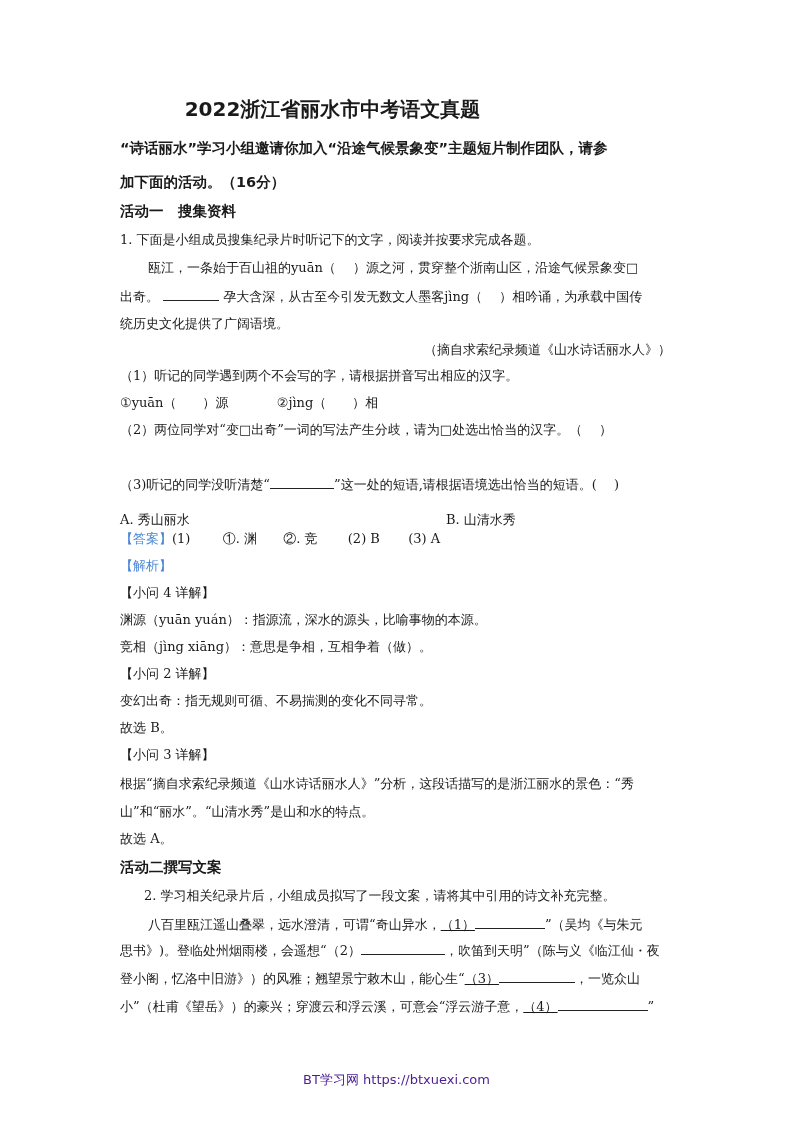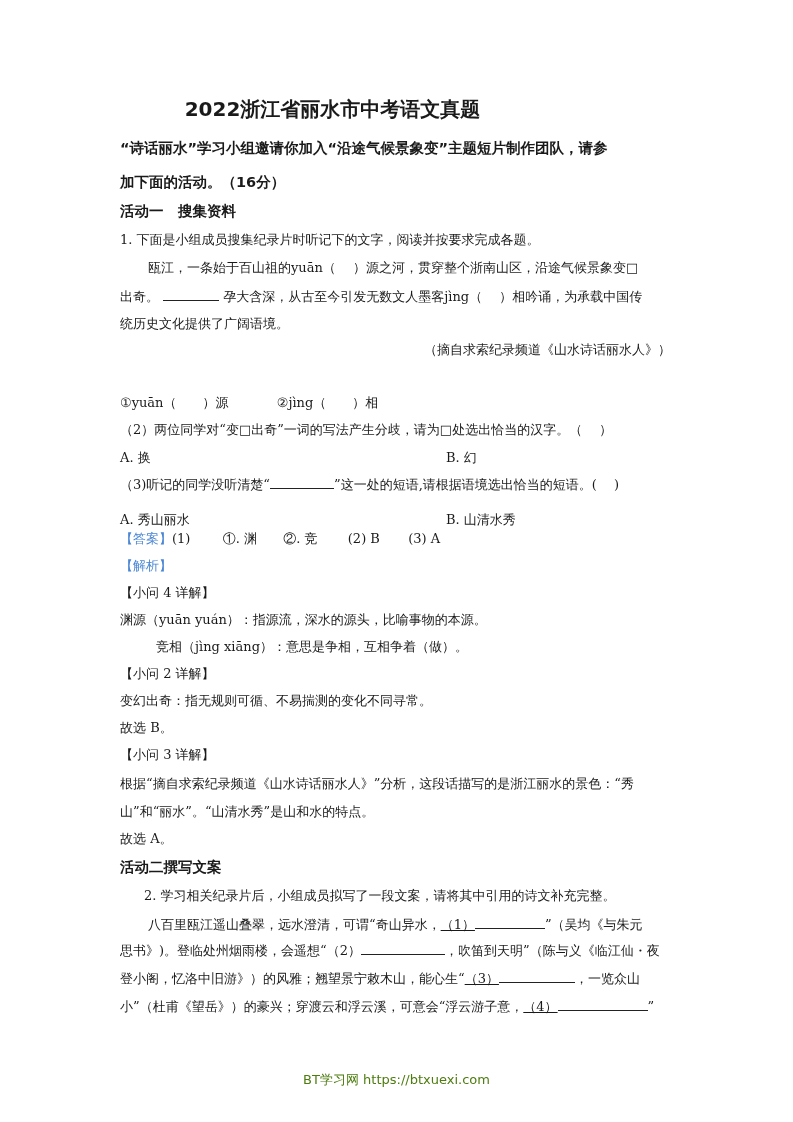--- a/index.html
+++ b/index.html
@@ -11,21 +11,21 @@
            font-size: 20px; font-weight: bold; font-family: "DejaVu Sans", "Liberation Sans", sans-serif; }
   .bold { font-weight: bold; font-family: "DejaVu Sans", "Liberation Sans", sans-serif; font-size: 14.5px; }
   .intro { font-size: 14.5px; }
   .indent { left: 148px; }
   .right { left: auto; right: 122px; }
   .blank { display: inline-block; border-bottom: 1px solid #222; height: 14px; vertical-align: baseline; }
   .u { text-decoration: underline; }
   .blue { color: #4a86d4; }
   .colB { position: absolute; left: 446px; }
   .footer { position: absolute; left: 0; width: 793px; top: 1071px; text-align: center;
-            font-family: "DejaVu Sans", "Liberation Sans", sans-serif; font-size: 13px; color: #4d7c0f; }
+            font-family: "DejaVu Sans", "Liberation Sans", sans-serif; font-size: 13px; color: #4c1d95; }
   .gap { display: inline-block; }
 </style>
 </head>
 <body>
 
 <div class="page">
 
   <div class="title">2022浙江省丽水市中考语文真题</div>
 
   <div class="line intro bold" style="top:138px;">“诗话丽水”学习小组邀请你加入“沿途气候景象变”主题短片制作团队，请参</div>
@@ -37,30 +37,27 @@
 
   <div class="line indent" style="top:258px;">瓯江，一条始于百山祖的yuān（　 ）源之河，贯穿整个浙南山区，沿途气候景象变□</div>
   <div class="line" style="top:286px;">
     <span>出奇。</span>
     <span class="blank" style="width:56px;"></span>
     <span>孕大含深，从古至今引发无数文人墨客jìng（　 ）相吟诵，为承载中国传</span>
   </div>
   <div class="line" style="top:314px;">统历史文化提供了广阔语境。</div>
   <div class="line right" style="top:340px;">（摘自求索纪录频道《山水诗话丽水人》）</div>
 
+  <div class="line" style="top:366px;">（1）听记的同学遇到两个不会写的字，请根据拼音写出相应的汉字。</div>
   <div class="line" style="top:393px;">
     <span>①yuān（　　）源</span>
     <span class="gap" style="width:40px;"></span>
     <span>②jìng（　　）相</span>
   </div>
   <div class="line" style="top:420px;">（2）两位同学对“变□出奇”一词的写法产生分歧，请为□处选出恰当的汉字。（　 ）</div>
-  <div class="line" style="top:448px; width:560px;">
-    <span>A. 换</span>
-    <span class="colB" style="left:326px;">B. 幻</span>
-  </div>
 
   <div class="line" style="top:474px;">
     <span>（3)听记的同学没听清楚“</span><span class="blank" style="width:64px;"></span><span>”这一处的短语,请根据语境选出恰当的短语。(　 )</span>
   </div>
   <div class="line" style="top:502px; width:560px;margin-top:8px;">
     <span>A. 秀山丽水</span>
     <span class="colB" style="left:326px;">B. 山清水秀</span>
   </div>
 
   <div class="line" style="top:529px;">
@@ -71,21 +68,21 @@
     <span>②. 竞</span>
     <span class="gap" style="width:22px;"></span>
     <span>(2) B</span>
     <span class="gap" style="width:20px;"></span>
     <span>(3) A</span>
   </div>
   <div class="line blue" style="top:556px;">【解析】</div>
 
   <div class="line" style="top:583px;">【小问 4 详解】</div>
   <div class="line" style="top:610px;">渊源（yuān yuán）：指源流，深水的源头，比喻事物的本源。</div>
-  <div class="line" style="top:637px;margin-left:36px;">竞相（jìng xiāng）：意思是争相，互相争着（做）。</div>
+  <div class="line" style="top:637px;">竞相（jìng xiāng）：意思是争相，互相争着（做）。</div>
   <div class="line" style="top:664px;">【小问 2 详解】</div>
   <div class="line" style="top:691px;">变幻出奇：指无规则可循、不易揣测的变化不同寻常。</div>
   <div class="line" style="top:718px;">故选 B。</div>
   <div class="line" style="top:745px;">【小问 3 详解】</div>
   <div class="line" style="top:774px;">根据“摘自求索纪录频道《山水诗话丽水人》”分析，这段话描写的是浙江丽水的景色：“秀</div>
   <div class="line" style="top:802px;">山”和“丽水”。“山清水秀”是山和水的特点。</div>
   <div class="line" style="top:829px;">故选 A。</div>
 
   <div class="line bold" style="top:857px;">活动二撰写文案</div>
 

